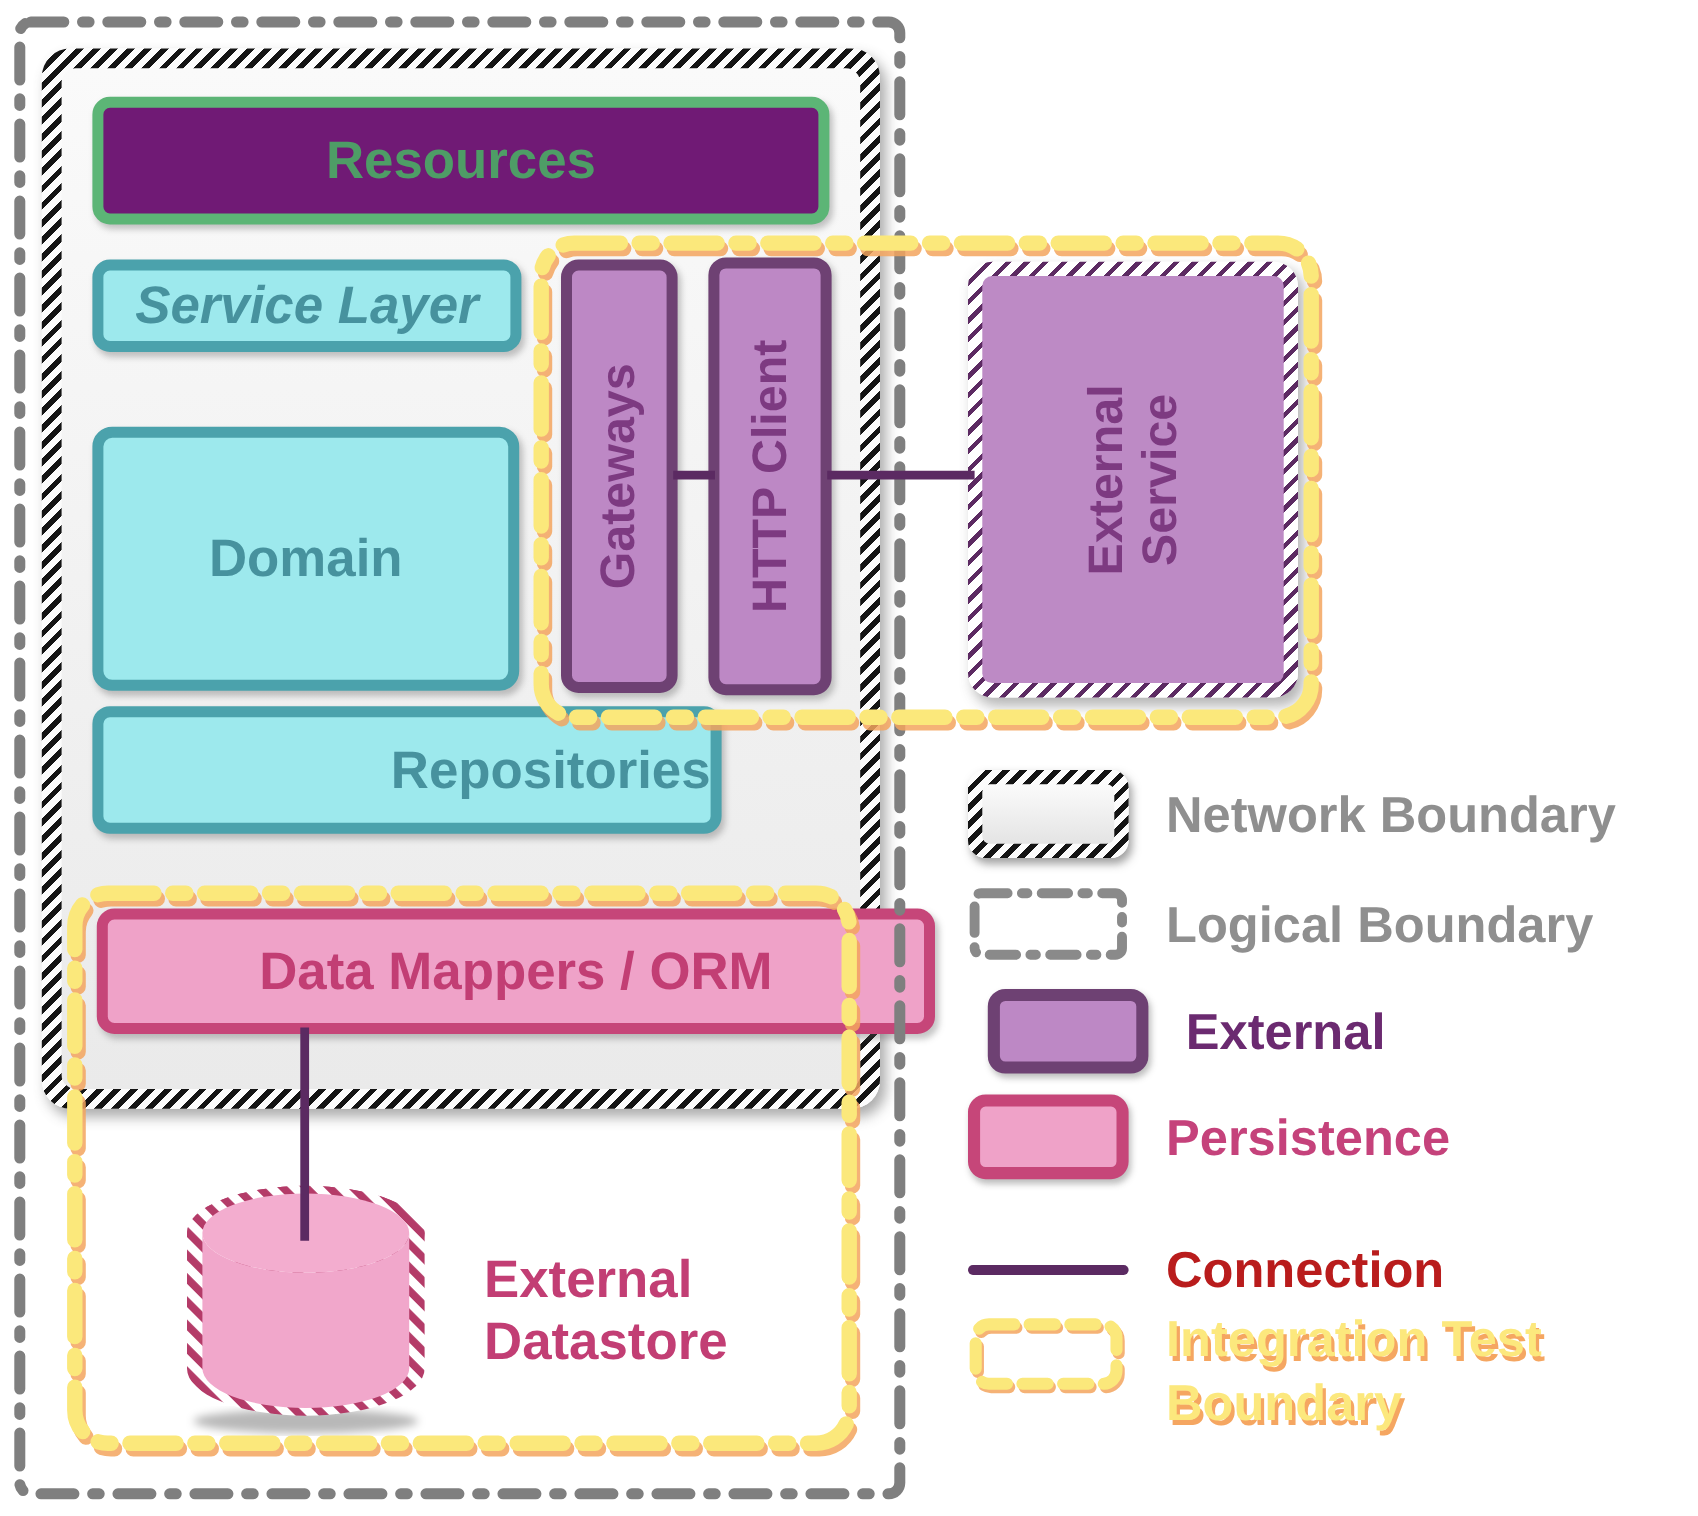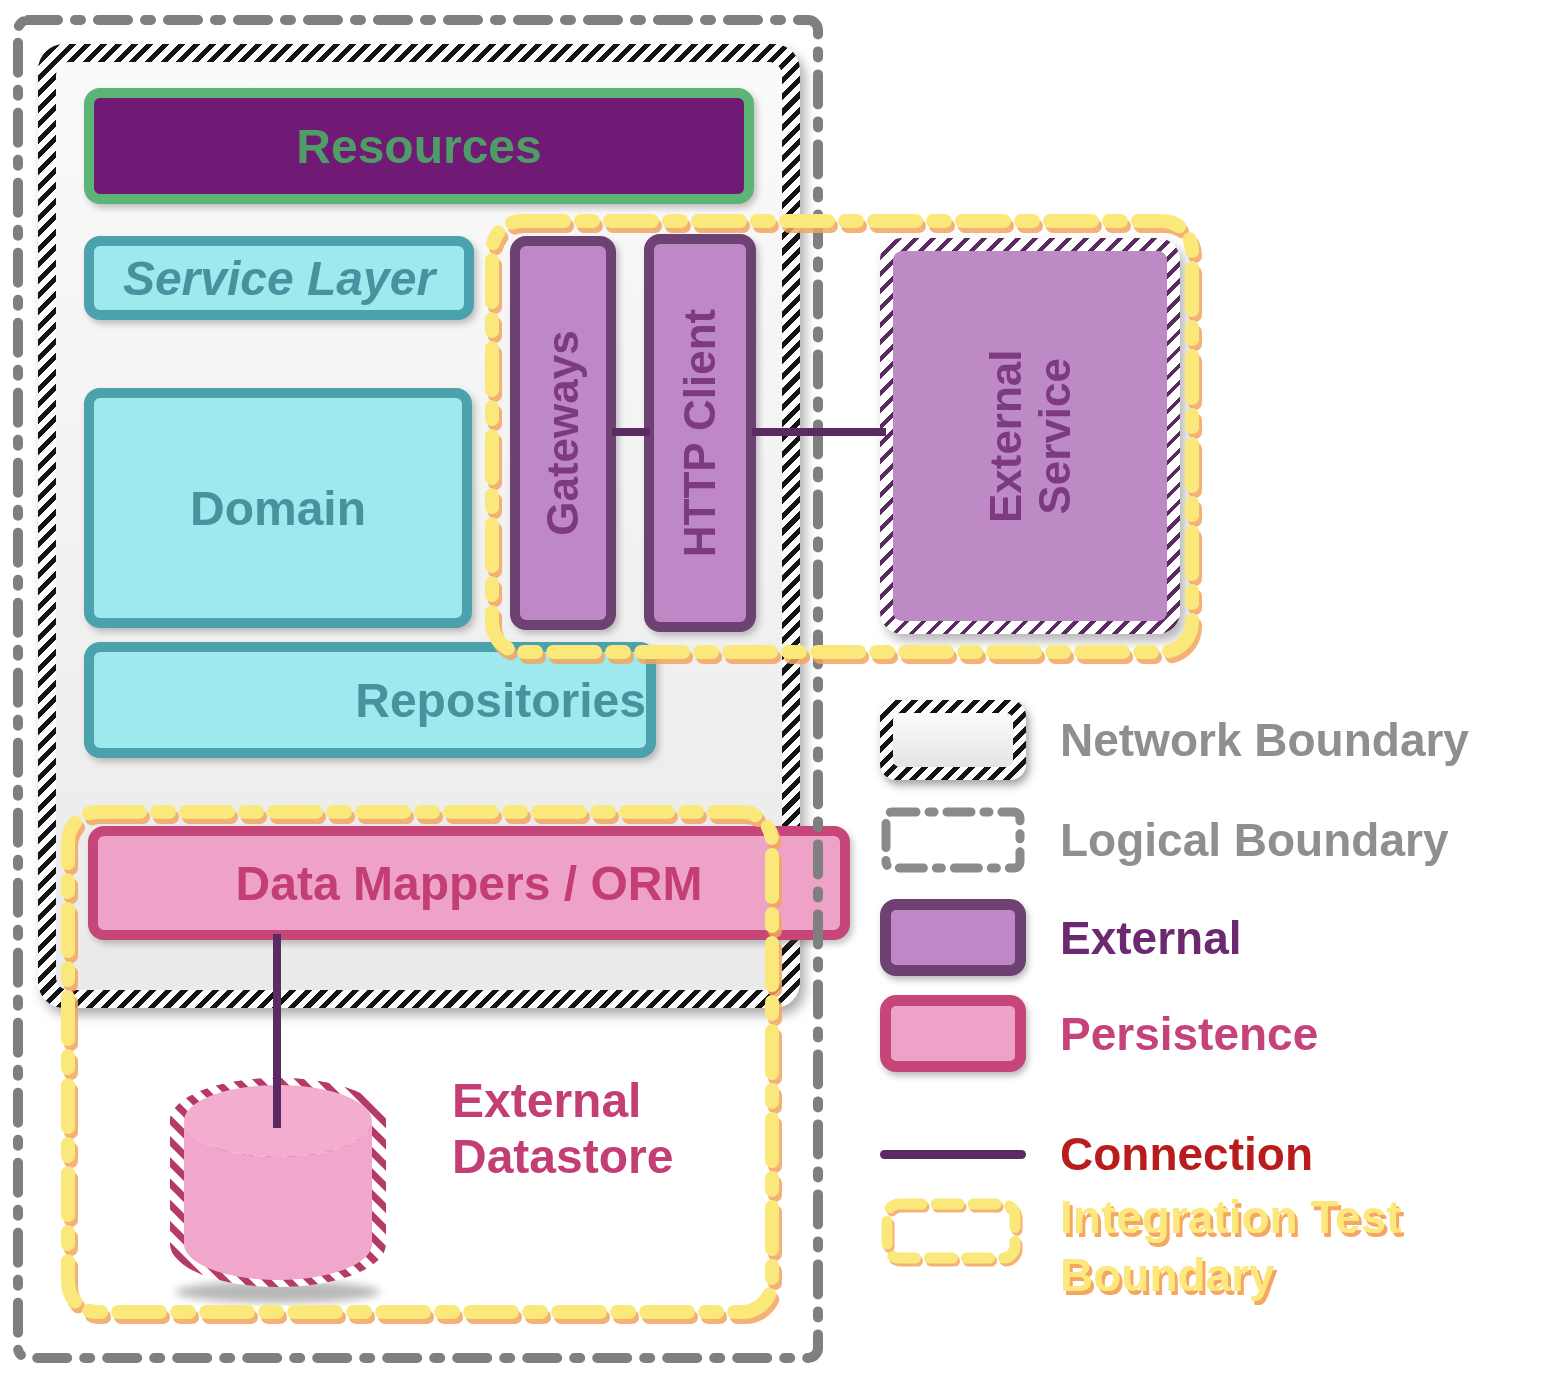--- a/index.html
+++ b/index.html
@@ -29,21 +29,21 @@
     box-shadow:3px 4px 6px rgba(90,90,90,.35);
   }
   .box span { font-size:48px; }
   .green  { background:#701a75; border-color:#5cb576; color:#4e9d66; }
   .teal   { background:#9de9ed; border-color:#4ba2ac; color:#47929e; }
   .purple { background:#bd88c5; border-color:#6e4173; color:#7d3a81; }
   .pink   { background:#efa2c8; border-color:#c64679; color:#c23e74; }
 
   .b-resources   { left:84px;  top:88px;  width:670px; height:116px; }
   .b-service     { left:84px;  top:236px; width:390px; height:84px;font-style:italic; }
-  .b-domain      { left:84px;  top:388px; width:388px; height:240px; }
+  .b-domain      { left:84px;  top:388px; width:388px; height:240px;border-radius:18px; }
   .b-repos       { left:84px;  top:642px; width:572px; height:116px;justify-content:flex-end; }
   .b-datamappers { left:88px;  top:826px; width:762px; height:114px; }
   .b-gateways    { left:510px; top:236px; width:106px; height:394px; }
   .b-http        { left:644px; top:234px; width:112px; height:398px; }
 
   .vert .vtext { transform:rotate(-90deg); white-space:nowrap; font-size:44px; }
 
   
   .es {
     position:absolute; left:880px; top:238px; width:300px; height:396px;
@@ -53,22 +53,22 @@
   }
   .es-fill { position:absolute; inset:13px; border-radius:9px; background:#bd8ac5; }
   .vcenter { position:absolute; inset:0; display:flex; align-items:center; justify-content:center; }
   .wrap2 {
     transform:rotate(-90deg); font-size:44px; color:#7d3a81;
     width:250px; text-align:center; line-height:1.12; white-space:normal;
   }
 
   
   .ds-label {
-    position:absolute; left:440px; top:1073px; width:310px;
-    font-size:48px; line-height:1.16; color:#c23e74;margin-left:12px;
+    position:absolute; left:440px; top:1136px; width:310px;
+    font-size:48px; line-height:1.16; color:#c23e74;
   }
 
   
   .overlay { position:absolute; left:0; top:0; pointer-events:none; }
 
   
   .lrow { position:absolute; left:880px; display:flex; align-items:center; }
   .sw { flex:0 0 146px; width:146px; position:relative; }
   .sw-hatch {
     height:80px; border-radius:16px;
@@ -175,21 +175,21 @@
 
   <div class="lrow" style="top:806px;">
     <div class="sw" style="height:68px;">
       <svg width="146" height="68" viewBox="0 0 146 68">
         <rect x="6" y="6" width="134" height="56" rx="6" fill="none" stroke="#8a8a8a" stroke-width="9" stroke-linecap="round" stroke-dasharray="24 13 5 13"></rect>
       </svg>
     </div>
     <span class="llabel c-gray">Logical Boundary</span>
   </div>
 
-  <div class="lrow" style="top:899px;">
+  <div class="lrow" style="top:899px;margin-left:18px;">
     <div class="sw sw-ext"></div>
     <span class="llabel c-purple">External</span>
   </div>
 
   <div class="lrow" style="top:995px;">
     <div class="sw sw-per"></div>
     <span class="llabel c-pink">Persistence</span>
   </div>
 
   <div class="lrow" style="top:1127px;">

